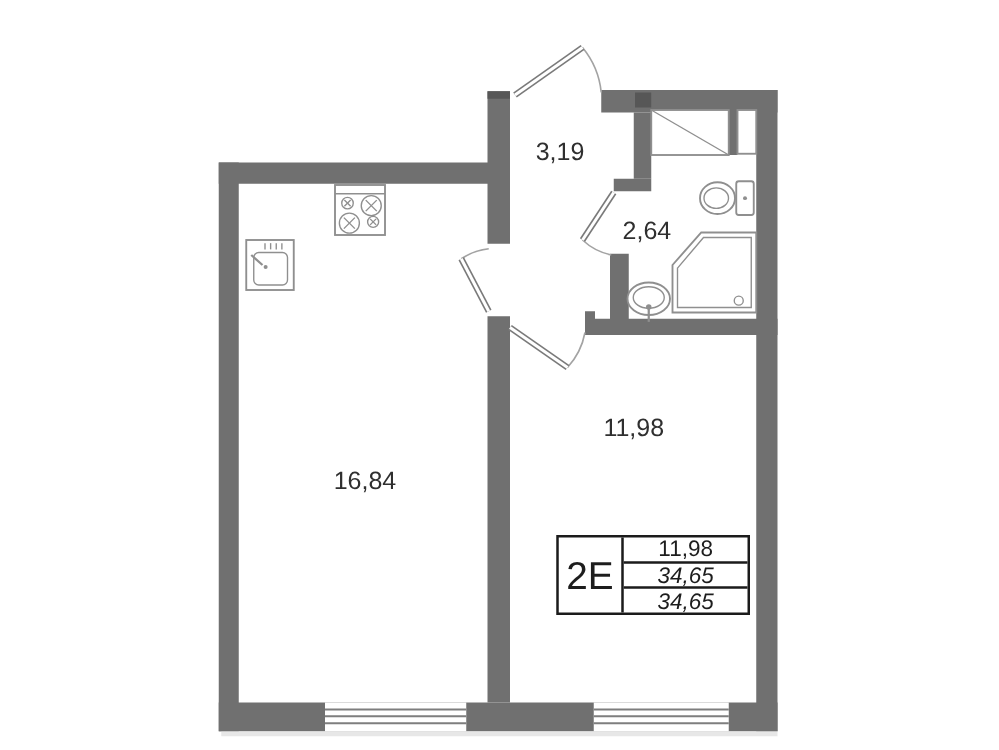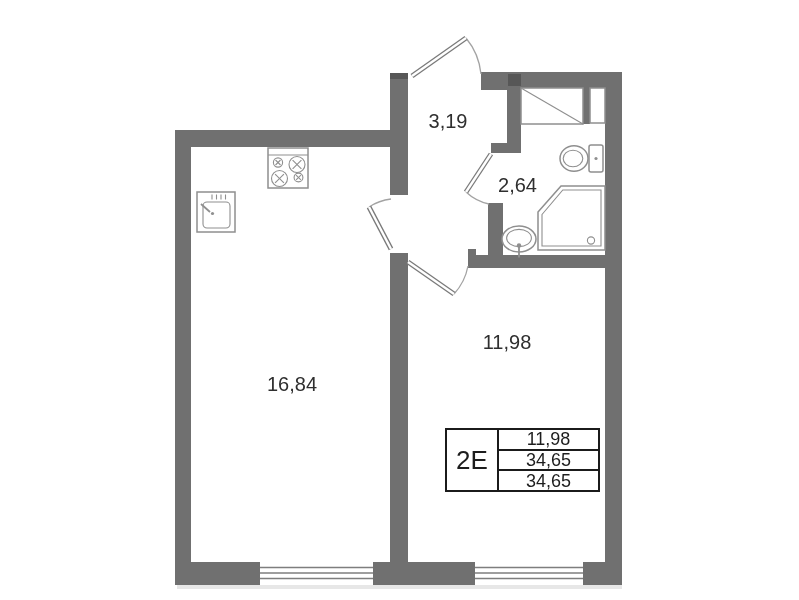--- a/index.html
+++ b/index.html
@@ -22,28 +22,28 @@
   .shadow{fill:#d4d4d4;opacity:.55;}
 
   .legend{
     position:absolute;left:445px;top:428px;width:155px;height:64px;
     border:2px solid var(--legend_border,#1b1b1b);box-sizing:border-box;
     display:flex;background:#ffffff;color:#1d1d1d;
   }
   .legend-code{
     width:52px;box-sizing:border-box;border-right:2px solid var(--legend_border,#1b1b1b);
     display:flex;align-items:center;justify-content:center;
-    font-size:26px;line-height:1;
+    font-size:31px;line-height:1;
   }
   .legend-values{flex:1;display:flex;flex-direction:column;}
   .legend-row{
     flex:1;display:flex;align-items:center;justify-content:center;
     font-size:18px;line-height:1;box-sizing:border-box;
   }
-  .legend-row + .legend-row{border-top:2px solid var(--legend_border,#1b1b1b);}
+  .legend-row + .legend-row{border-top:2px solid var(--legend_border,#1b1b1b);font-style:italic;}
 </style>
 </head>
 <body>
 
 <div class="stage">
   <svg viewBox="0 0 799 600" width="799" height="600">
 
     <g>
       <rect class="wall" x="175" y="130" width="16" height="455"></rect>
       <rect class="wall" x="175" y="130" width="222" height="17"></rect>

